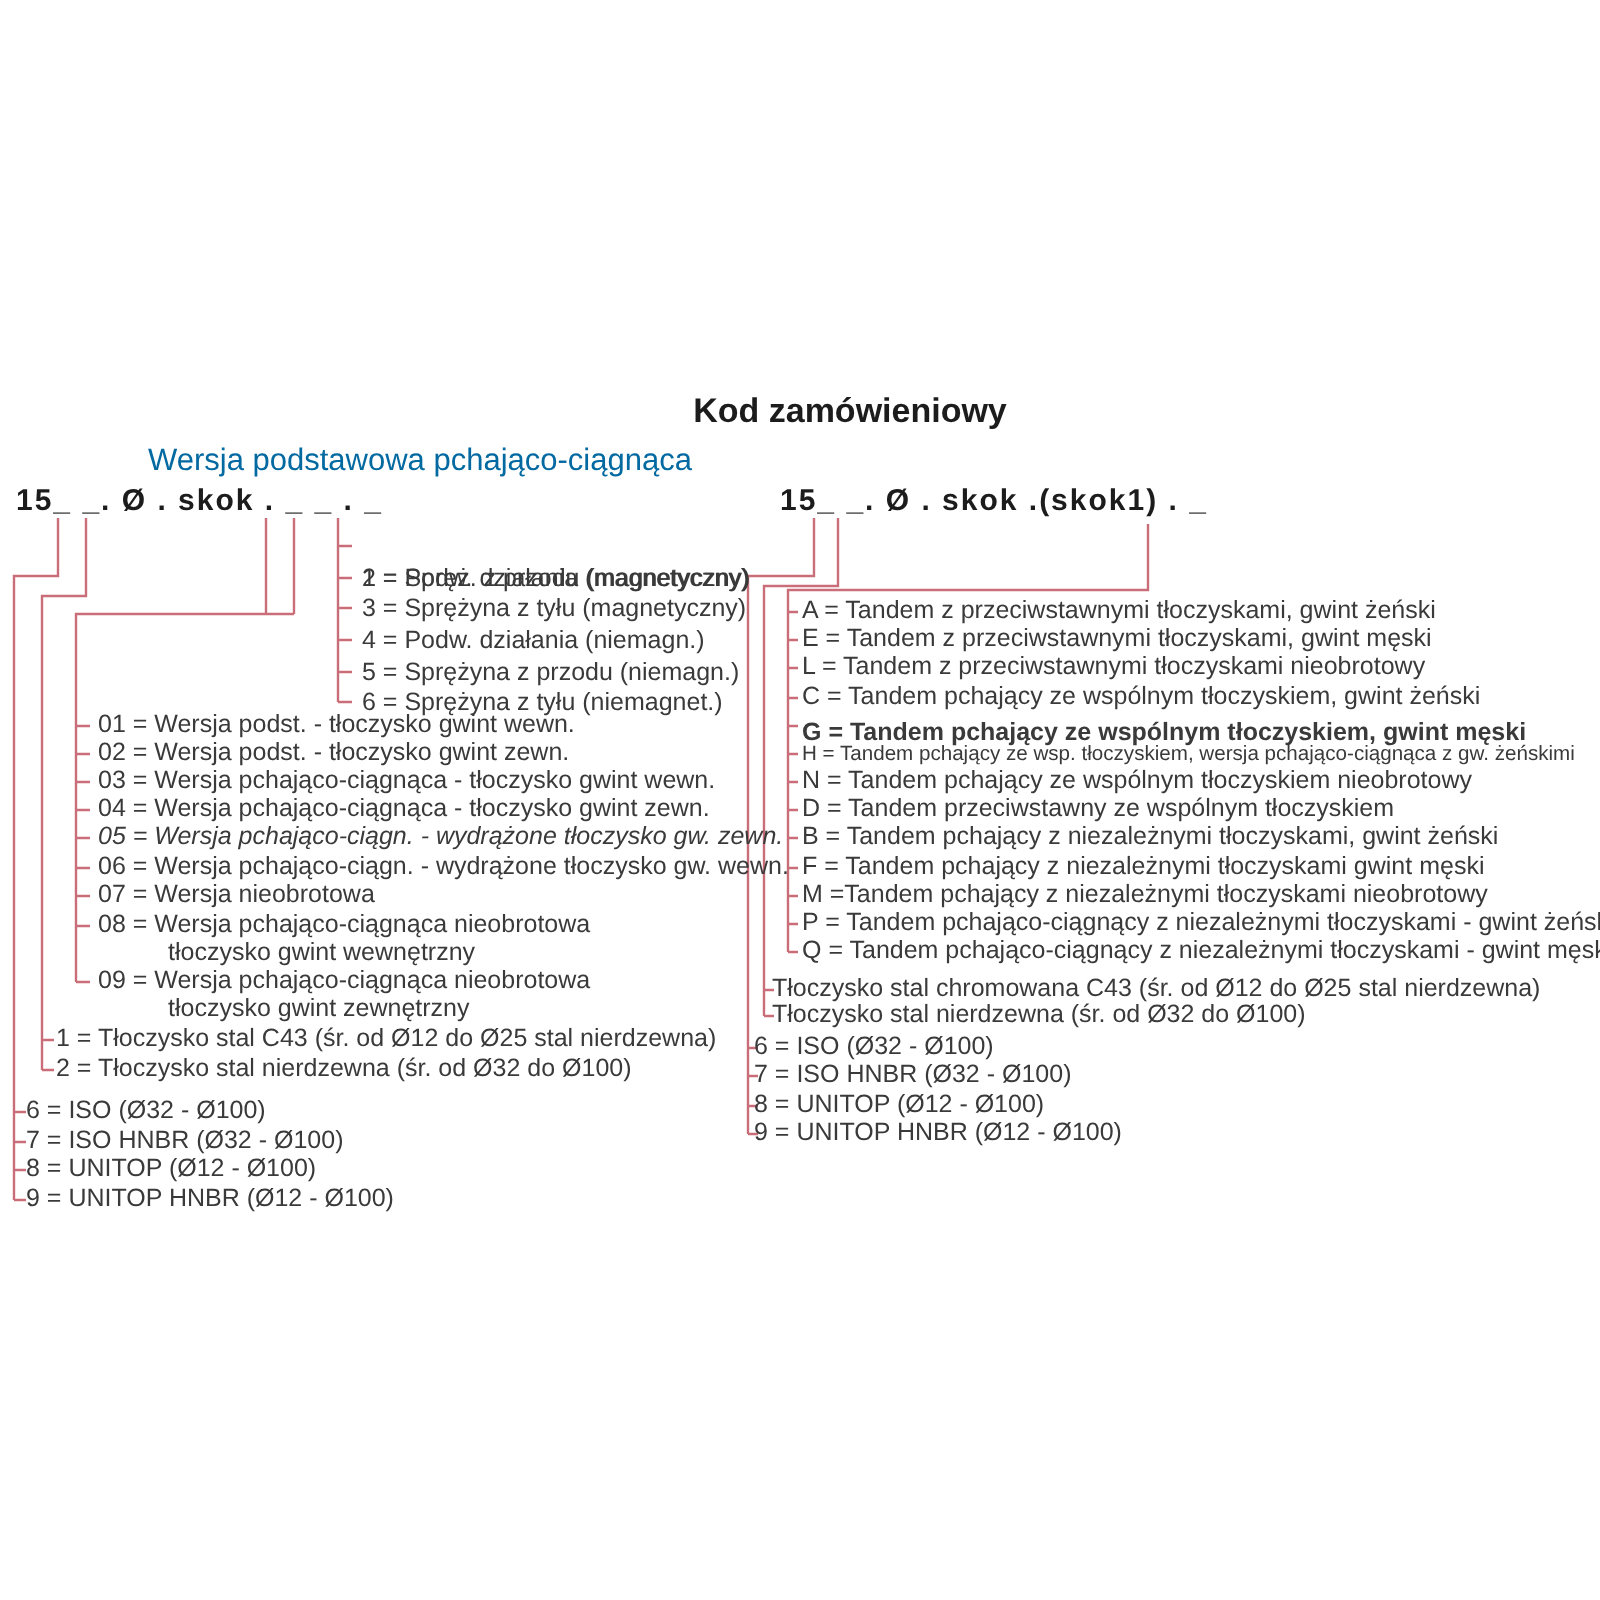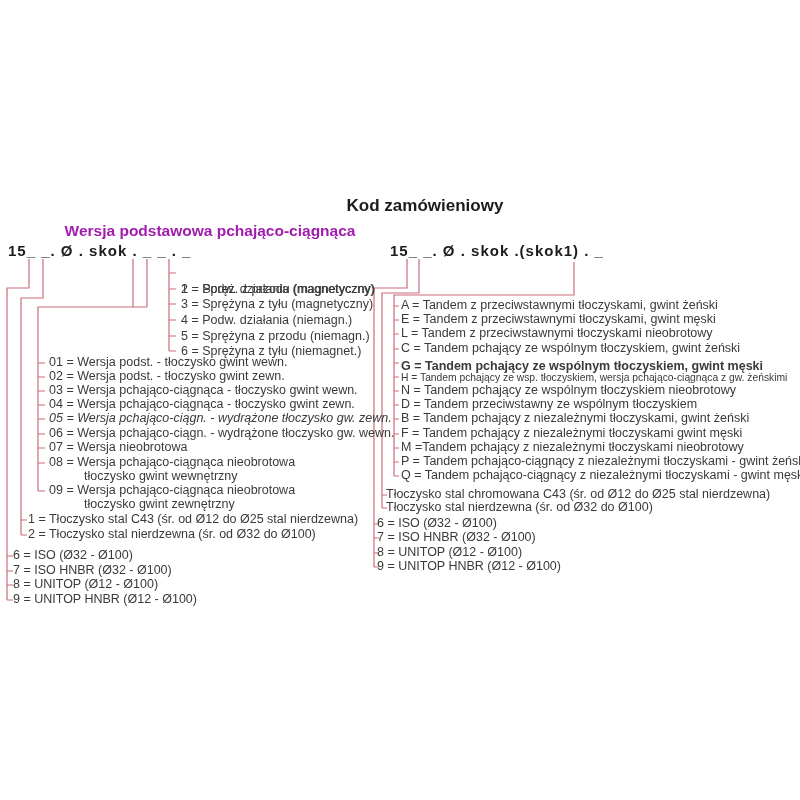--- a/index.html
+++ b/index.html
@@ -1,20 +1,20 @@
 <!DOCTYPE html>
 <html><head>
 <meta charset="utf-8">
 <style>
   html,body{margin:0;padding:0;background:#ffffff;}
   #canvas{position:relative;width:800px;height:704px;background:#ffffff;overflow:hidden;
           font-family:"Liberation Sans", sans-serif;color:#3a3a3a;}
   .abs{position:absolute;white-space:pre;}
   .title{font-size:17px;font-weight:bold;color:#1c1c1c;text-align:center;}
-  .header{font-size:15.5px;font-weight:bold;color:#a21caf;text-align:center;}
+  .header{font-size:15.5px;font-weight:normal;color:#0369a1;text-align:center;}
   .code{font-size:15px;font-weight:bold;color:#1c1c1c;letter-spacing:1px;}
   .row{font-size:12.5px;line-height:13px;}
   .row-sm{font-size:10.3px;line-height:12px;}
   svg{position:absolute;left:0;top:0;}
   svg path{fill:none;stroke-width:1.2;}
 </style>
 </head>
 <body>
 
 <div id="canvas">

